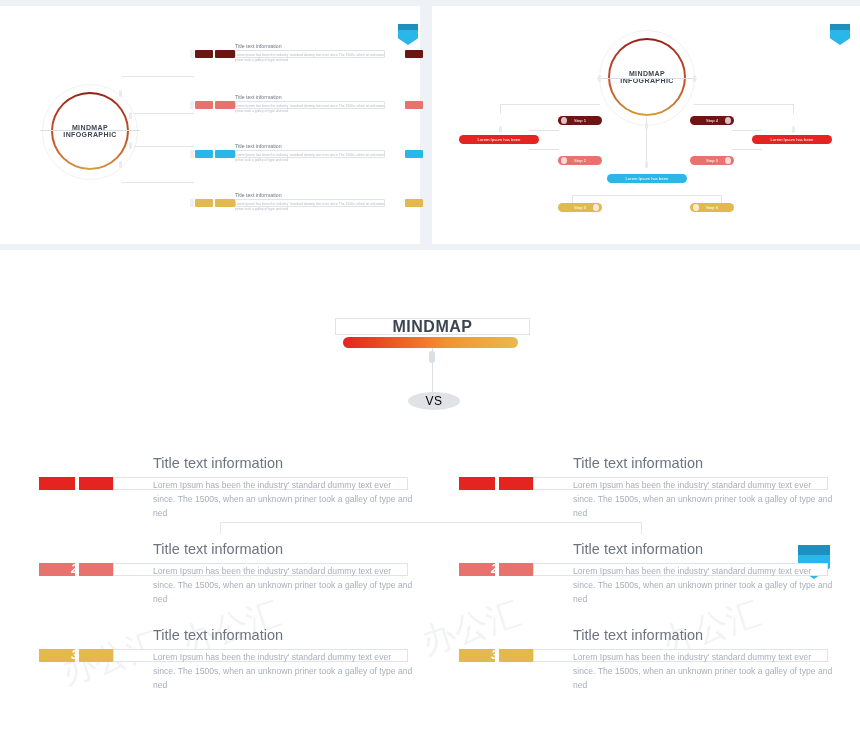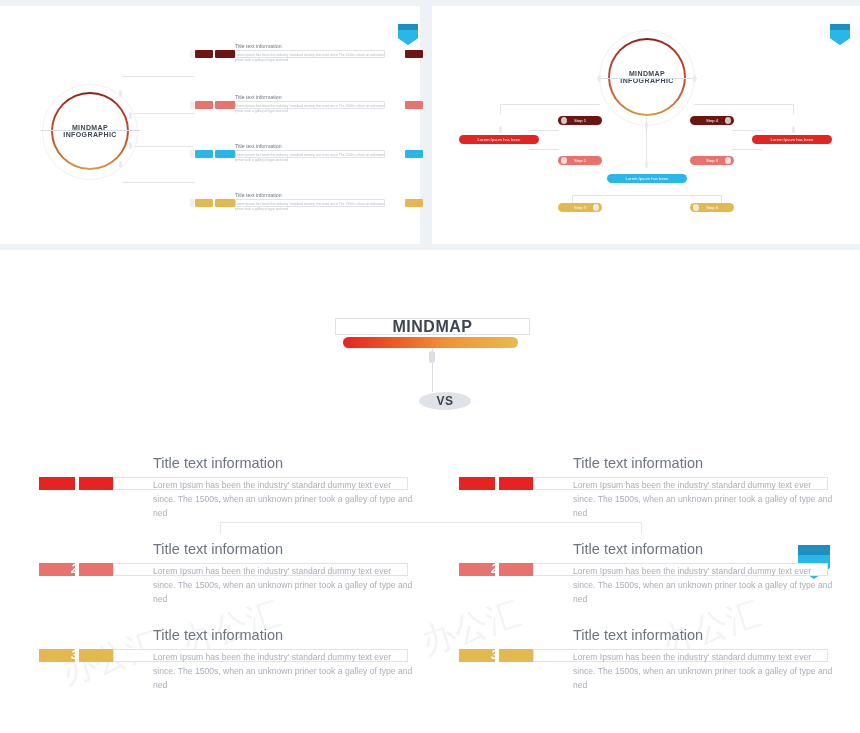--- a/index.html
+++ b/index.html
@@ -109,24 +109,24 @@
     font-size: 16px; font-weight: bold; color: #3d4552; letter-spacing: .5px;
   }
   .hdr-grad {
     position: absolute; left: 8px; top: 19px; width: 175px; height: 11px;
     border-radius: 6px;
     background: linear-gradient(90deg,#e52421 0%,#ee5a24 30%,#f09436 60%,#e9b94f 100%);
   }
   .hdr-stem { position: absolute; left: 97px; top: 30px; border-left: 1px solid #dcdfe4; height: 44px; }
   .hdr-nub  { position: absolute; left: 94px; top: 33px; width: 6px; height: 12px; border-radius: 4px; background: #dbdee3; }
   .vs-ellipse {
-    position: absolute; left: 84px; top: 74px; width: 52px; height: 18px;
+    position: absolute; left: 73px; top: 74px; width: 52px; height: 18px;
     border-radius: 50%; background: #dfe2e7;
     display: flex; align-items: center; justify-content: center;
-    font-size: 12px; font-weight: bold; color: #404040; letter-spacing: .5px;
+    font-size: 12px; font-weight: normal; color: #000000; letter-spacing: .5px;
   }
 
   .big-shield { left: 798px; top: 295px; width: 32px; height: 34px; }
 
   
   .row { position: absolute; width: 373px; }
   .row .tag {
     position: absolute; left: 0; top: 22px; height: 13px; width: 78px;
     display: flex; align-items: center;
   }

